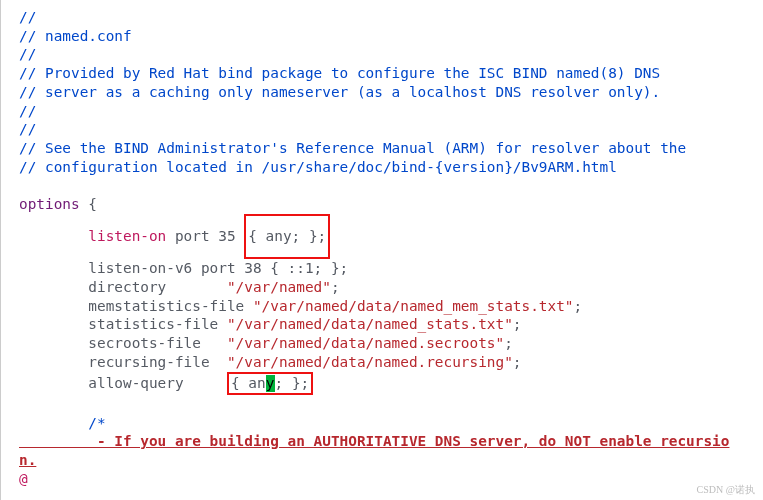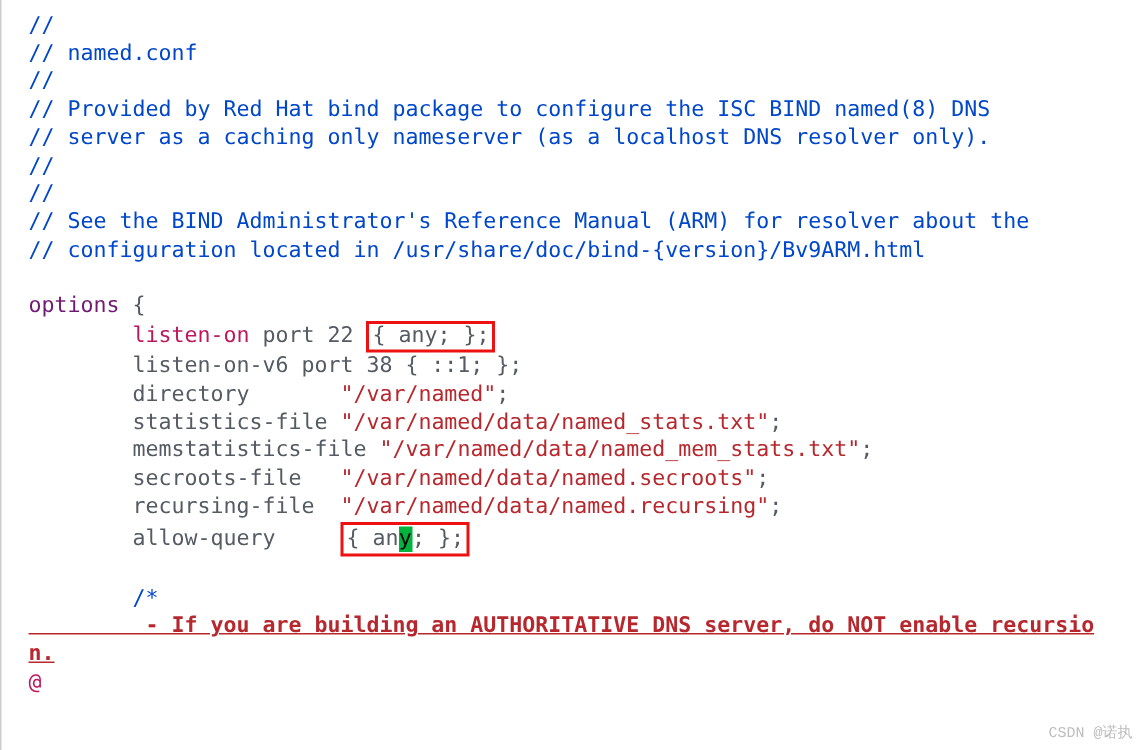--- a/index.html
+++ b/index.html
@@ -26,69 +26,69 @@
   .line { white-space: pre; color: #555a63; }
   .comment { color: #0047ca; }
   .kw1 { color: #701a75; }   
   .kw2 { color: #be185d; }
   .str { color: #b7282e; }
   .emph { color: #b7282e; font-weight: bold; text-decoration: underline; }
 
   .redbox {
     border: 2px solid #e11;
     display: inline-block;
-    padding: 0 2px;
+    padding: 12px 2px;
     line-height: 1.2;
   }
   .redbox.tall { padding: 1px 2px; }
 
   .cursor {
     background: #00b33c;
     color: #000;
     display: inline-block;
     width: 9px;
     text-align: center;
   }
 
   .watermark {
     position: absolute;
     right: 8px;
     bottom: 4px;
     font-size: 10px;
-    font-family: Liberation Mono, monospace;
+    font-family: Liberation Serif, serif;
     color: #bdbdbd;
   }
 </style>
 </head>
 <body>
 
 <div class="code-area">
   <div class="line"><span class="comment">//</span></div>
   <div class="line"><span class="comment">// named.conf</span></div>
   <div class="line"><span class="comment">//</span></div>
   <div class="line"><span class="comment">// Provided by Red Hat bind package to configure the ISC BIND named(8) DNS</span></div>
   <div class="line"><span class="comment">// server as a caching only nameserver (as a localhost DNS resolver only).</span></div>
   <div class="line"><span class="comment">//</span></div>
   <div class="line"><span class="comment">//</span></div>
   <div class="line"><span class="comment">// See the BIND Administrator's Reference Manual (ARM) for resolver about the</span></div>
   <div class="line"><span class="comment">// configuration located in /usr/share/doc/bind-{version}/Bv9ARM.html</span></div>
   <div class="line">&nbsp;</div>
 
   <div class="line"><span class="kw1">options</span><span> {</span></div>
 
-  <div class="line"><span>        </span><span class="kw2">listen-on</span><span> port 22 </span><span class="redbox"><span>{ any; };</span></span></div>
+  <div class="line"><span>        </span><span class="kw2">listen-on</span><span> port 35 </span><span class="redbox"><span>{ any; };</span></span></div>
 
   <div class="line"><span>        listen-on-v6 port 38 { ::1; };</span></div>
 
   <div class="line"><span>        directory       </span><span class="str">"/var/named"</span><span>;</span></div>
 
 
+  <div class="line"><span>        memstatistics-file </span><span class="str">"/var/named/data/named_mem_stats.txt"</span><span>;</span></div>
+
   <div class="line"><span>        statistics-file </span><span class="str">"/var/named/data/named_stats.txt"</span><span>;</span></div>
-
-  <div class="line"><span>        memstatistics-file </span><span class="str">"/var/named/data/named_mem_stats.txt"</span><span>;</span></div>
 
   <div class="line"><span>        secroots-file   </span><span class="str">"/var/named/data/named.secroots"</span><span>;</span></div>
 
   <div class="line"><span>        recursing-file  </span><span class="str">"/var/named/data/named.recursing"</span><span>;</span></div>
 
   <div class="line"><span>        allow-query     </span><span class="redbox tall"><span>{ an</span><span class="cursor">y</span><span>; };</span></span></div>
 
   <div class="line">&nbsp;</div>
   <div class="line"><span class="comment">        /*</span></div>
   <div class="line"><span class="comment emph">         - If you are building an AUTHORITATIVE DNS server, do NOT enable recursio</span></div>

